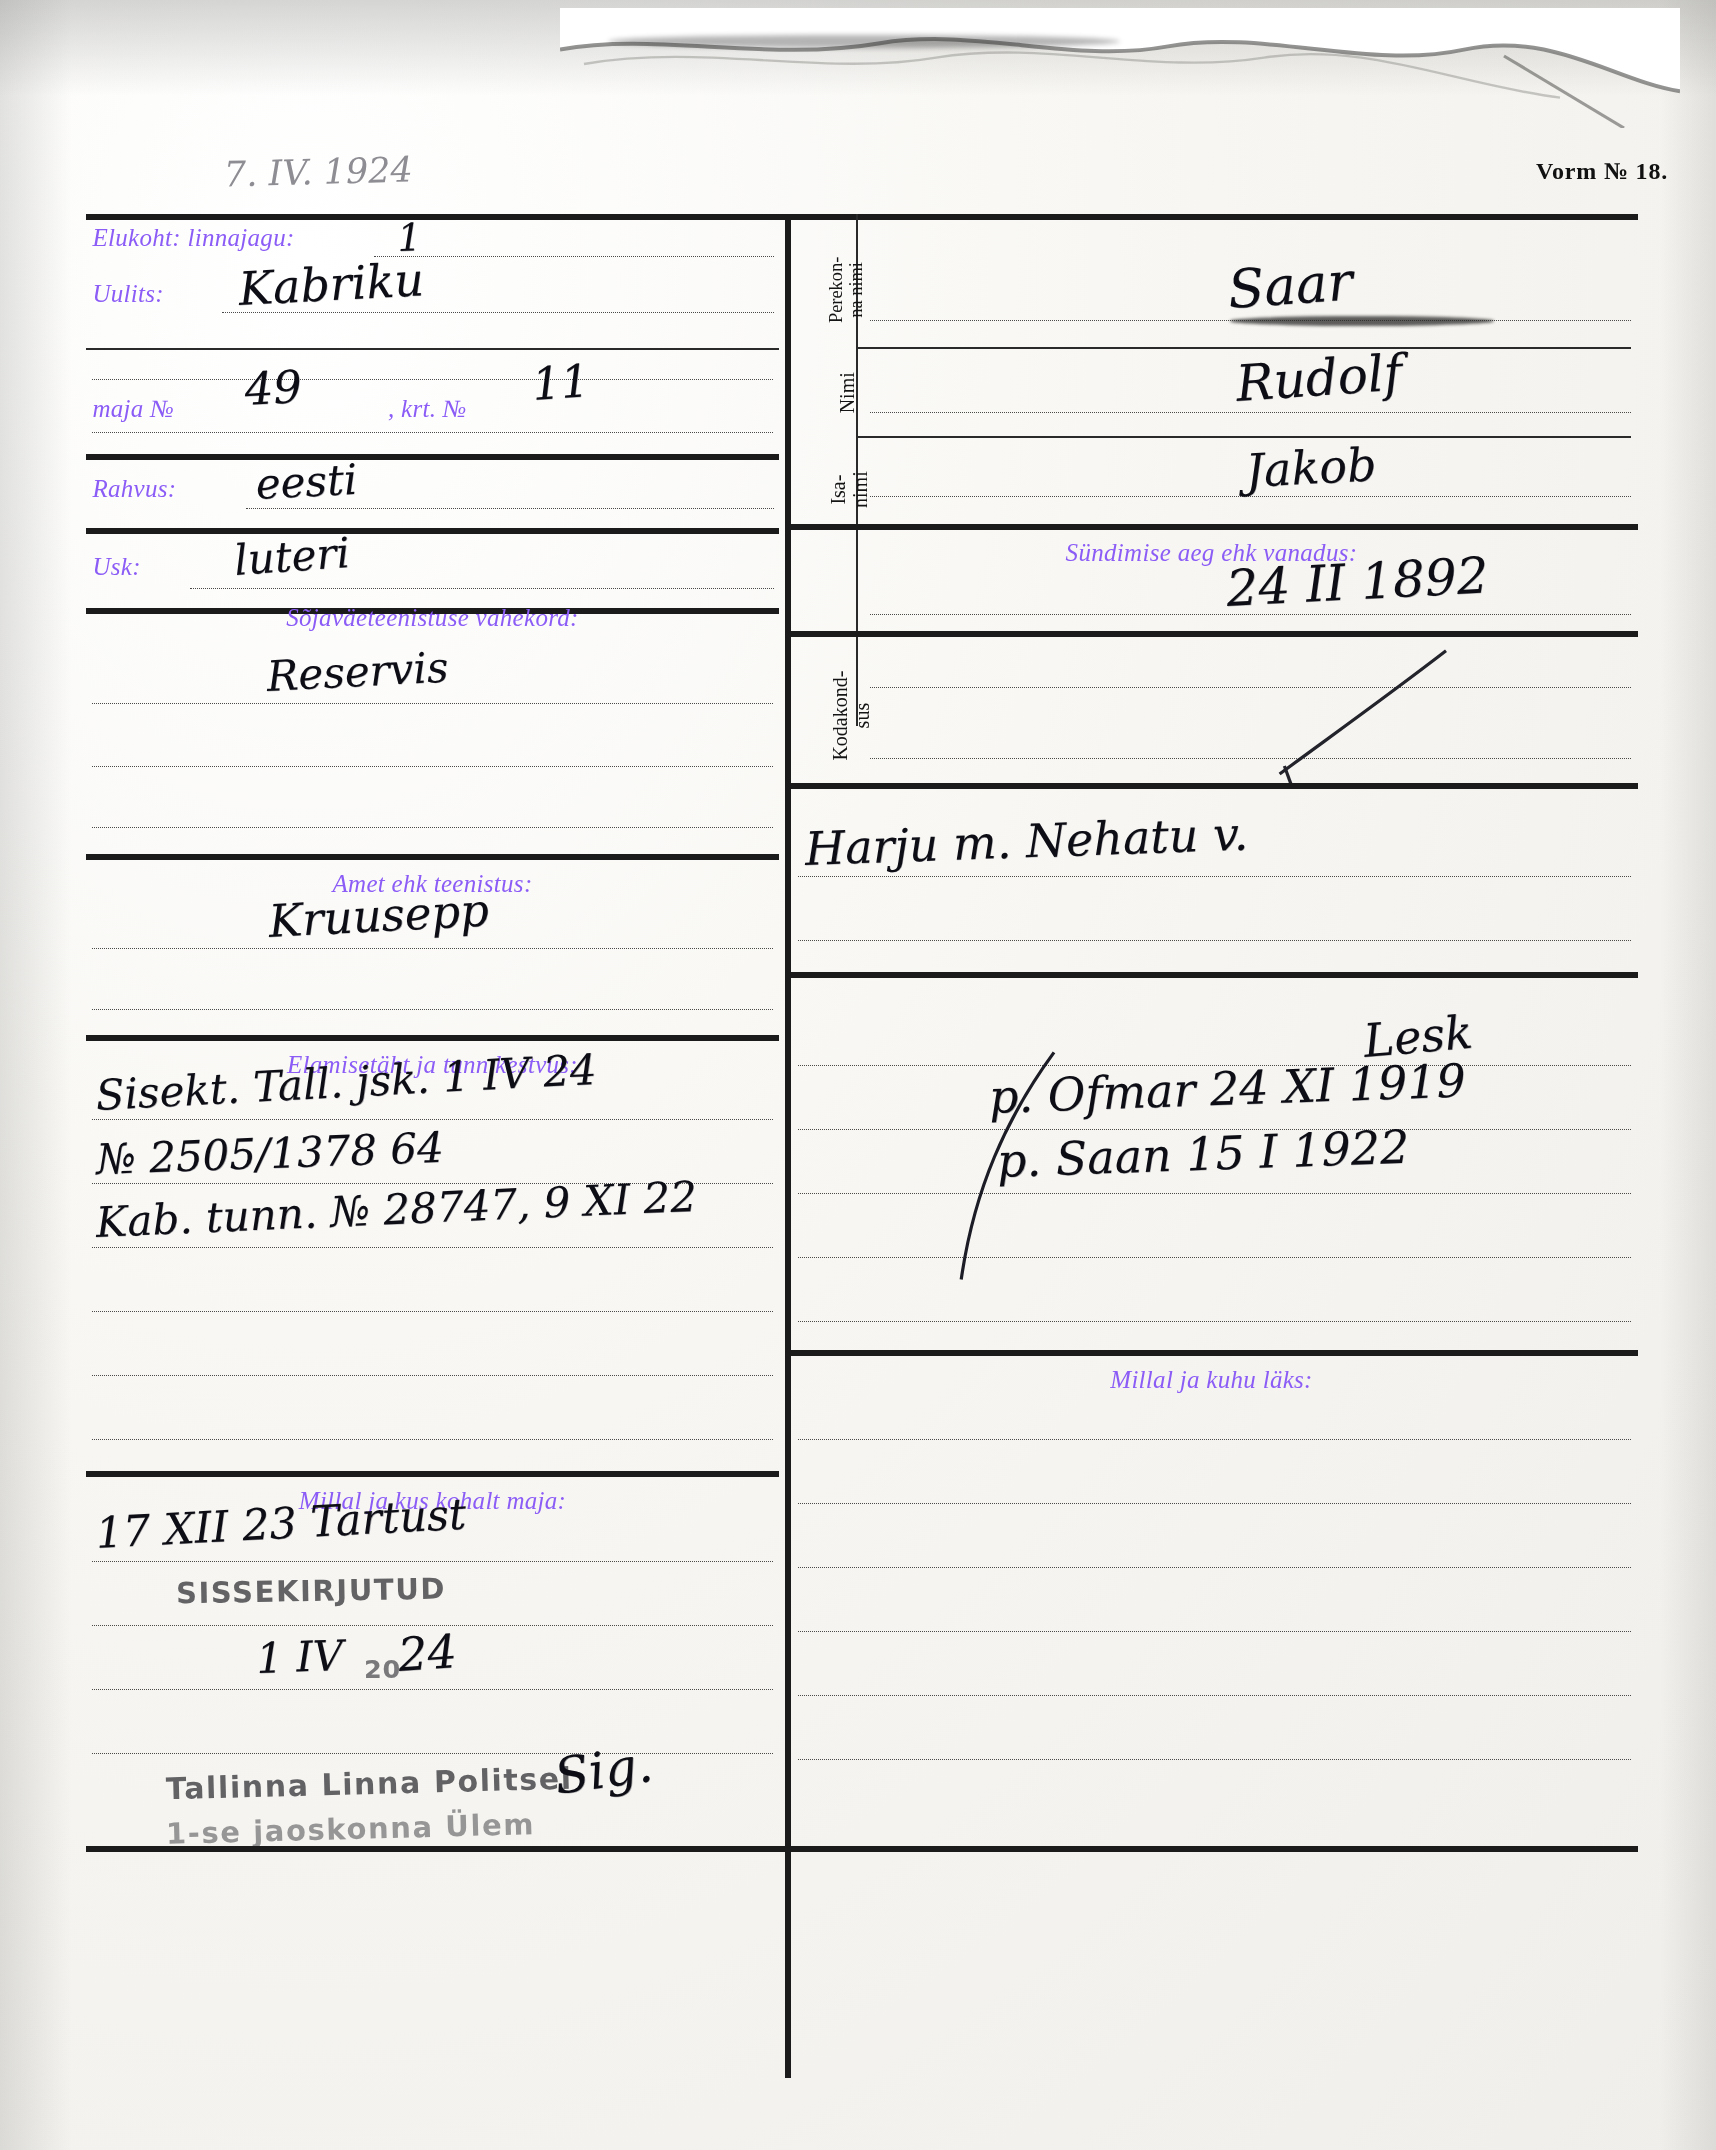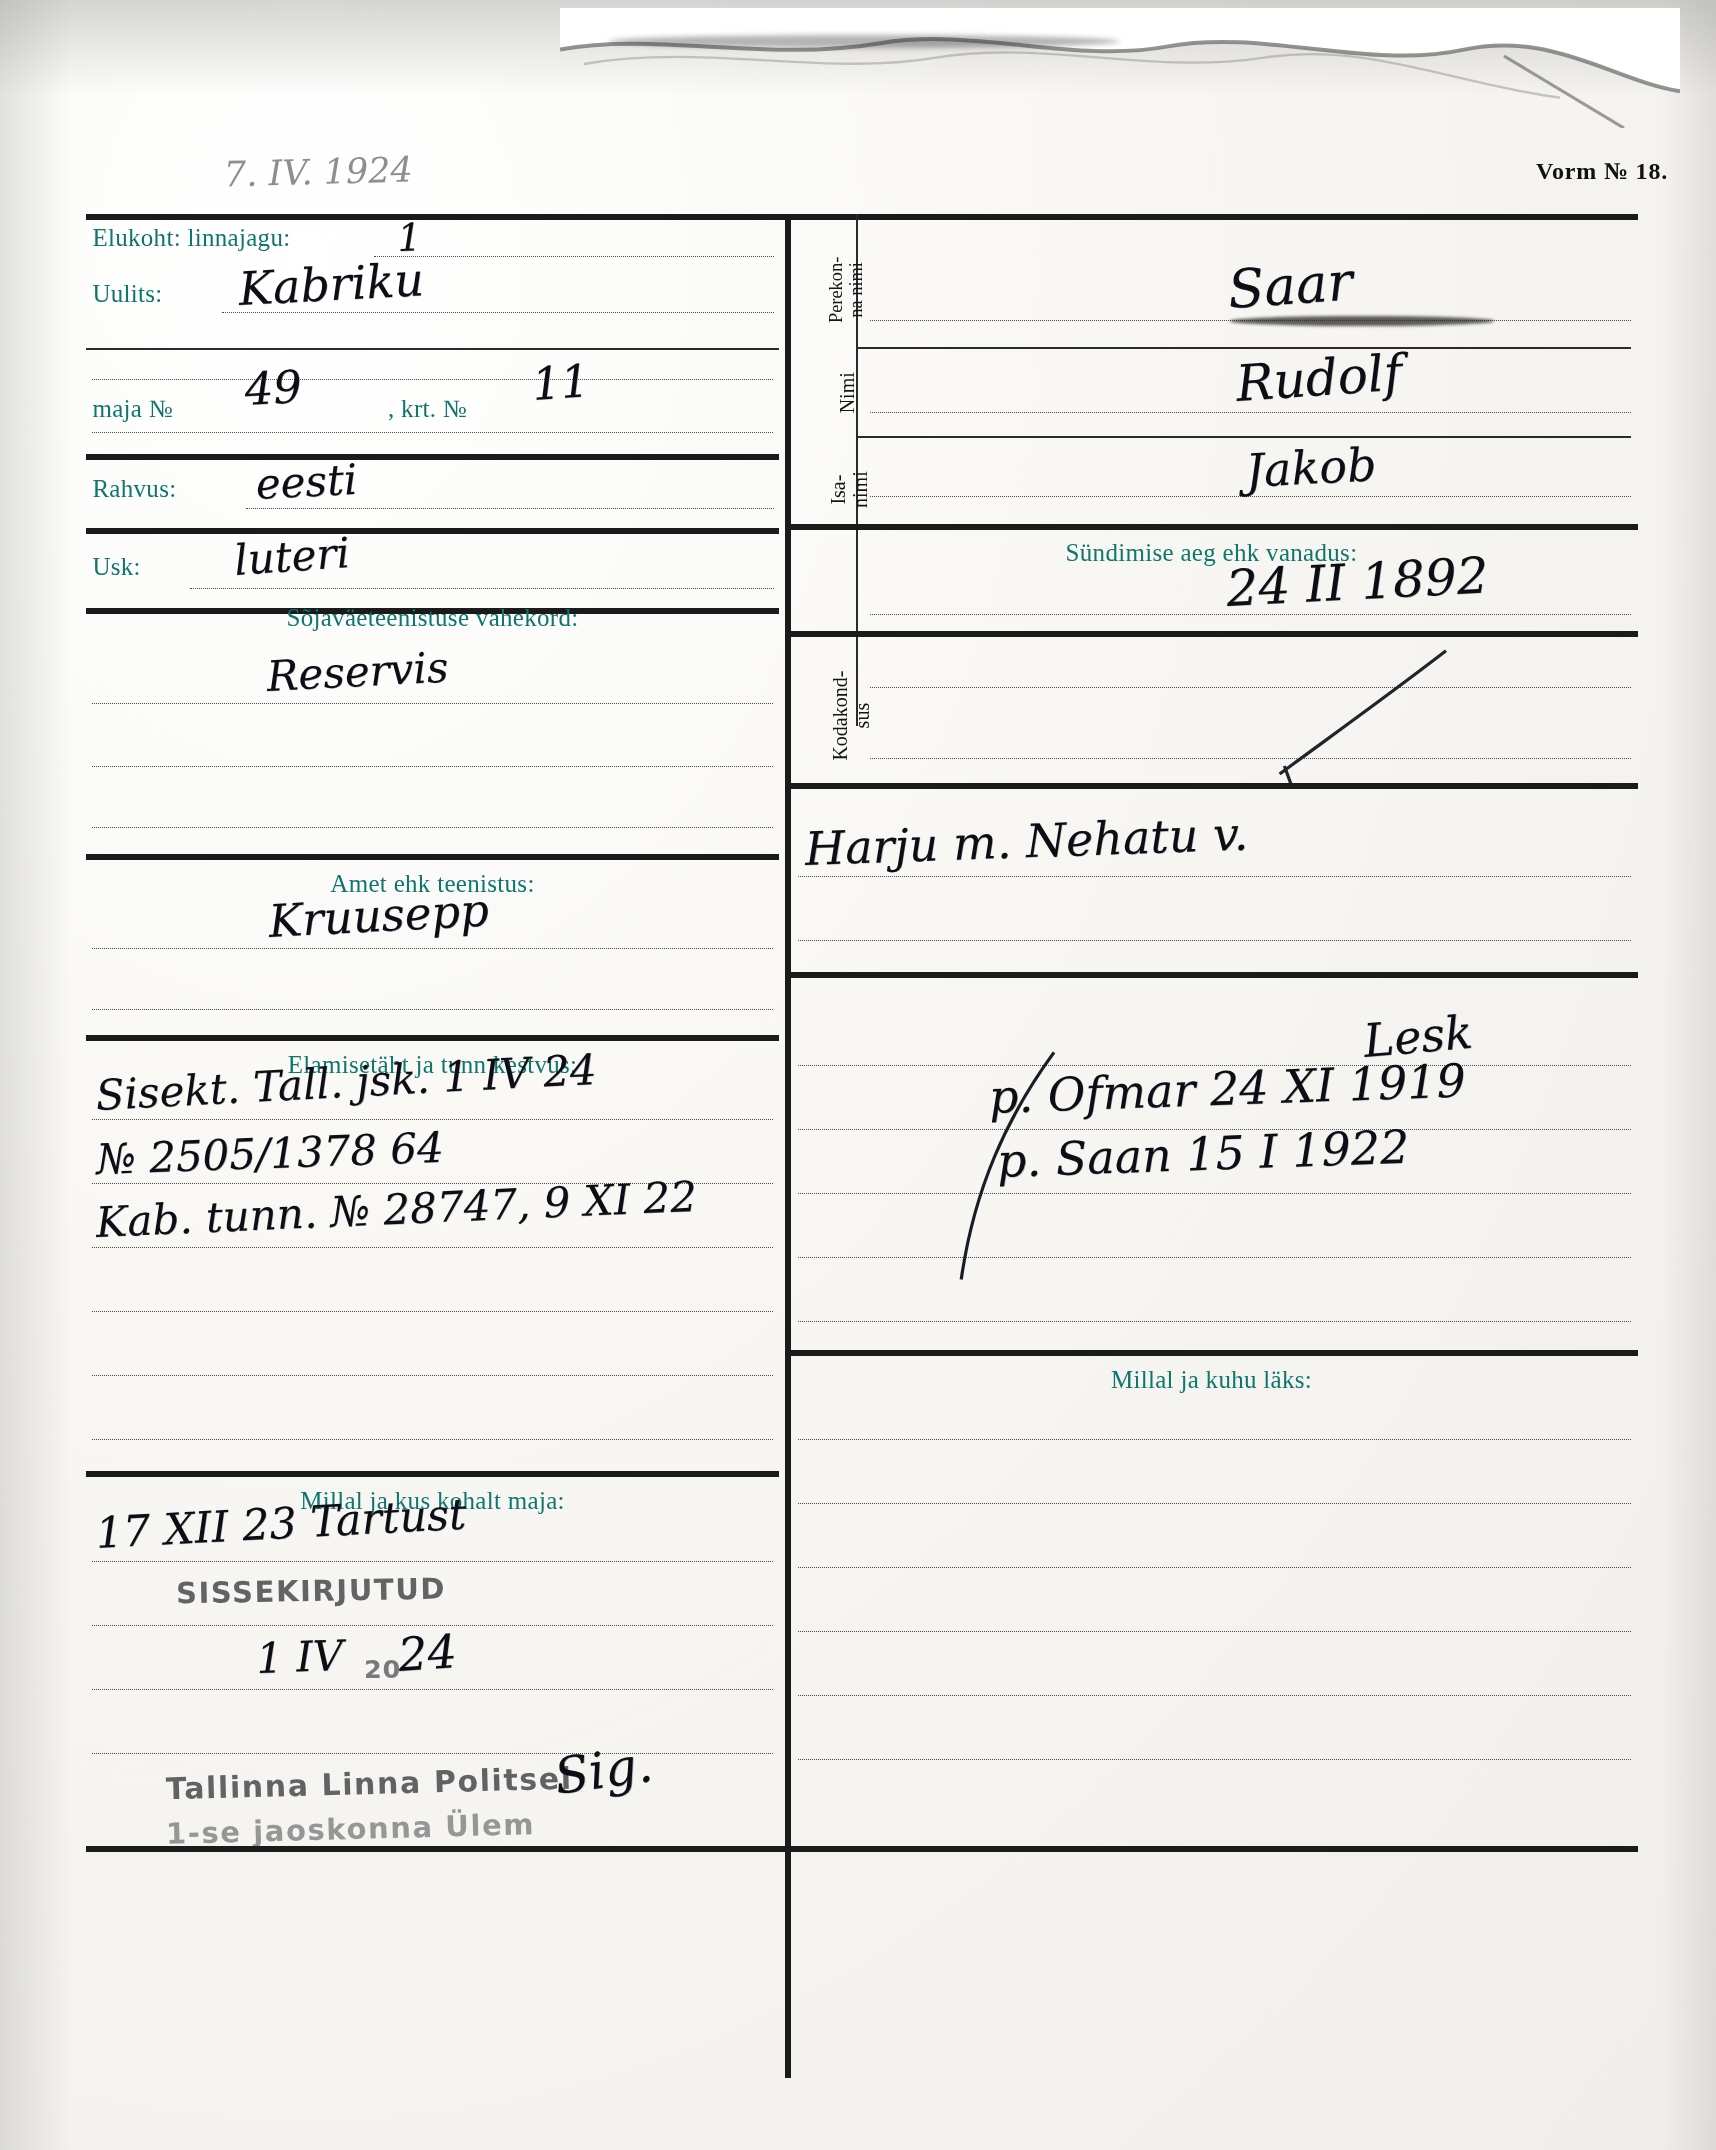--- a/index.html
+++ b/index.html
@@ -84,21 +84,22 @@
     position: absolute;
     background: #2a2a2a;
     width: 2.4px;
   }
 
   .lbl {
     position: absolute;
     font-size: 25px;
     letter-spacing: 0.3px;
     white-space: nowrap;
-    color: #0f766e;
+    color: #8b5cf6;
+    font-style: italic;
   }
   .lbl.center {
     text-align: center;
   }
   .lbl-vert {
     position: absolute;
     font-size: 18.4px;
     line-height: 1.08;
     text-align: center;
     transform: rotate(-90deg);

